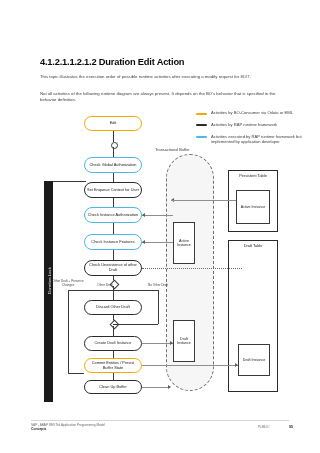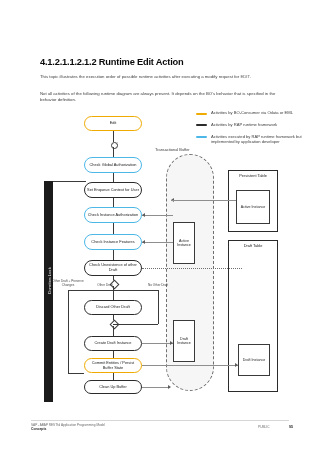--- a/index.html
+++ b/index.html
@@ -131,21 +131,21 @@
   .footer-left{position:absolute;left:31px;top:3px;font-size:3.1px;line-height:4.2px;color:#6a6a6a;}
   .footer-left b{color:#1f1f1f;font-size:3.4px;}
   .footer-pub{position:absolute;left:258px;top:4.5px;font-size:3.2px;color:#6a6a6a;}
   .footer-page{position:absolute;left:289px;top:4.5px;font-size:3.6px;font-weight:bold;color:#1f1f1f;}
 </style>
 </head>
 <body>
 
 <div class="page">
 
-  <div class="heading">4.1.2.1.1.2.1.2  Runtime Edit Action</div>
+  <div class="heading">4.1.2.1.1.2.1.2  Duration Edit Action</div>
 
   <div class="para" id="para1">
     <span>This topic illustrates the execution order of possible runtime activities after executing a modify request for </span><span class="code">EDIT</span><span>.</span>
   </div>
 
   <div class="para" id="para2">Not all activities of the following runtime diagram are always present. It depends on the BO's behavior that is specified in the behavior definition.</div>
 
   <div class="legend">
     <div class="legend-row">
       <div class="legend-swatch" style="background:#f0ab00"></div>

